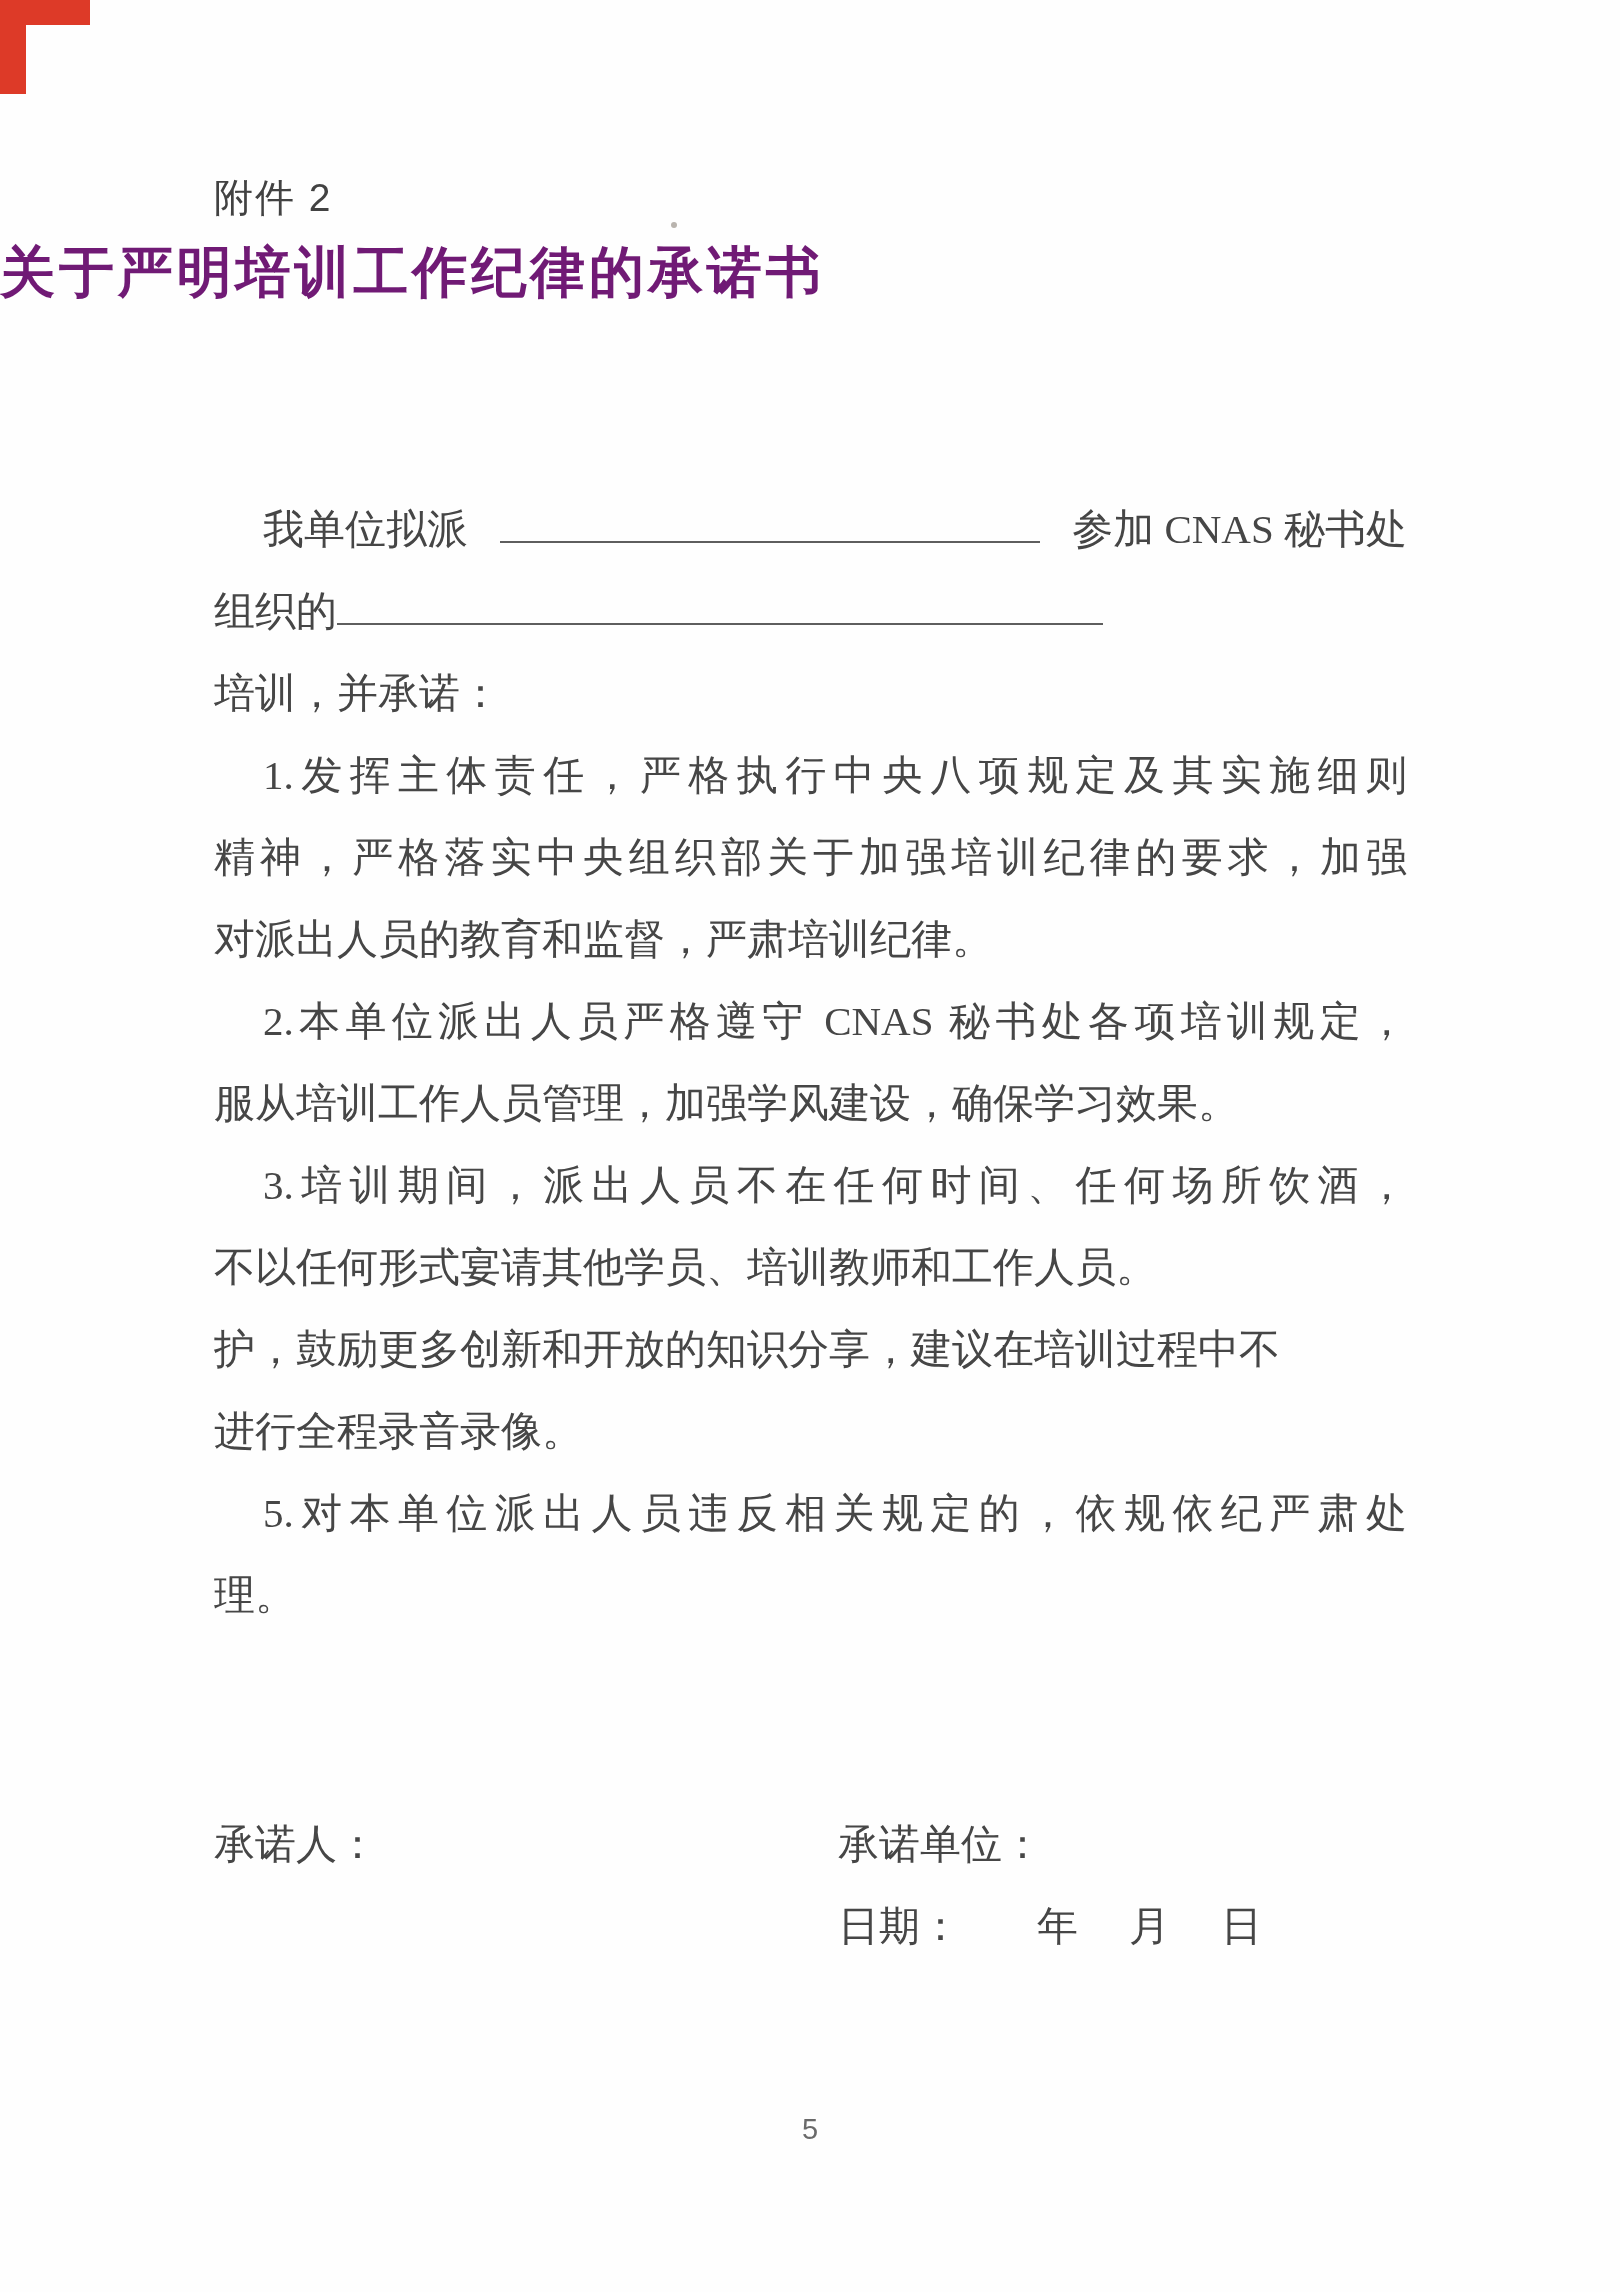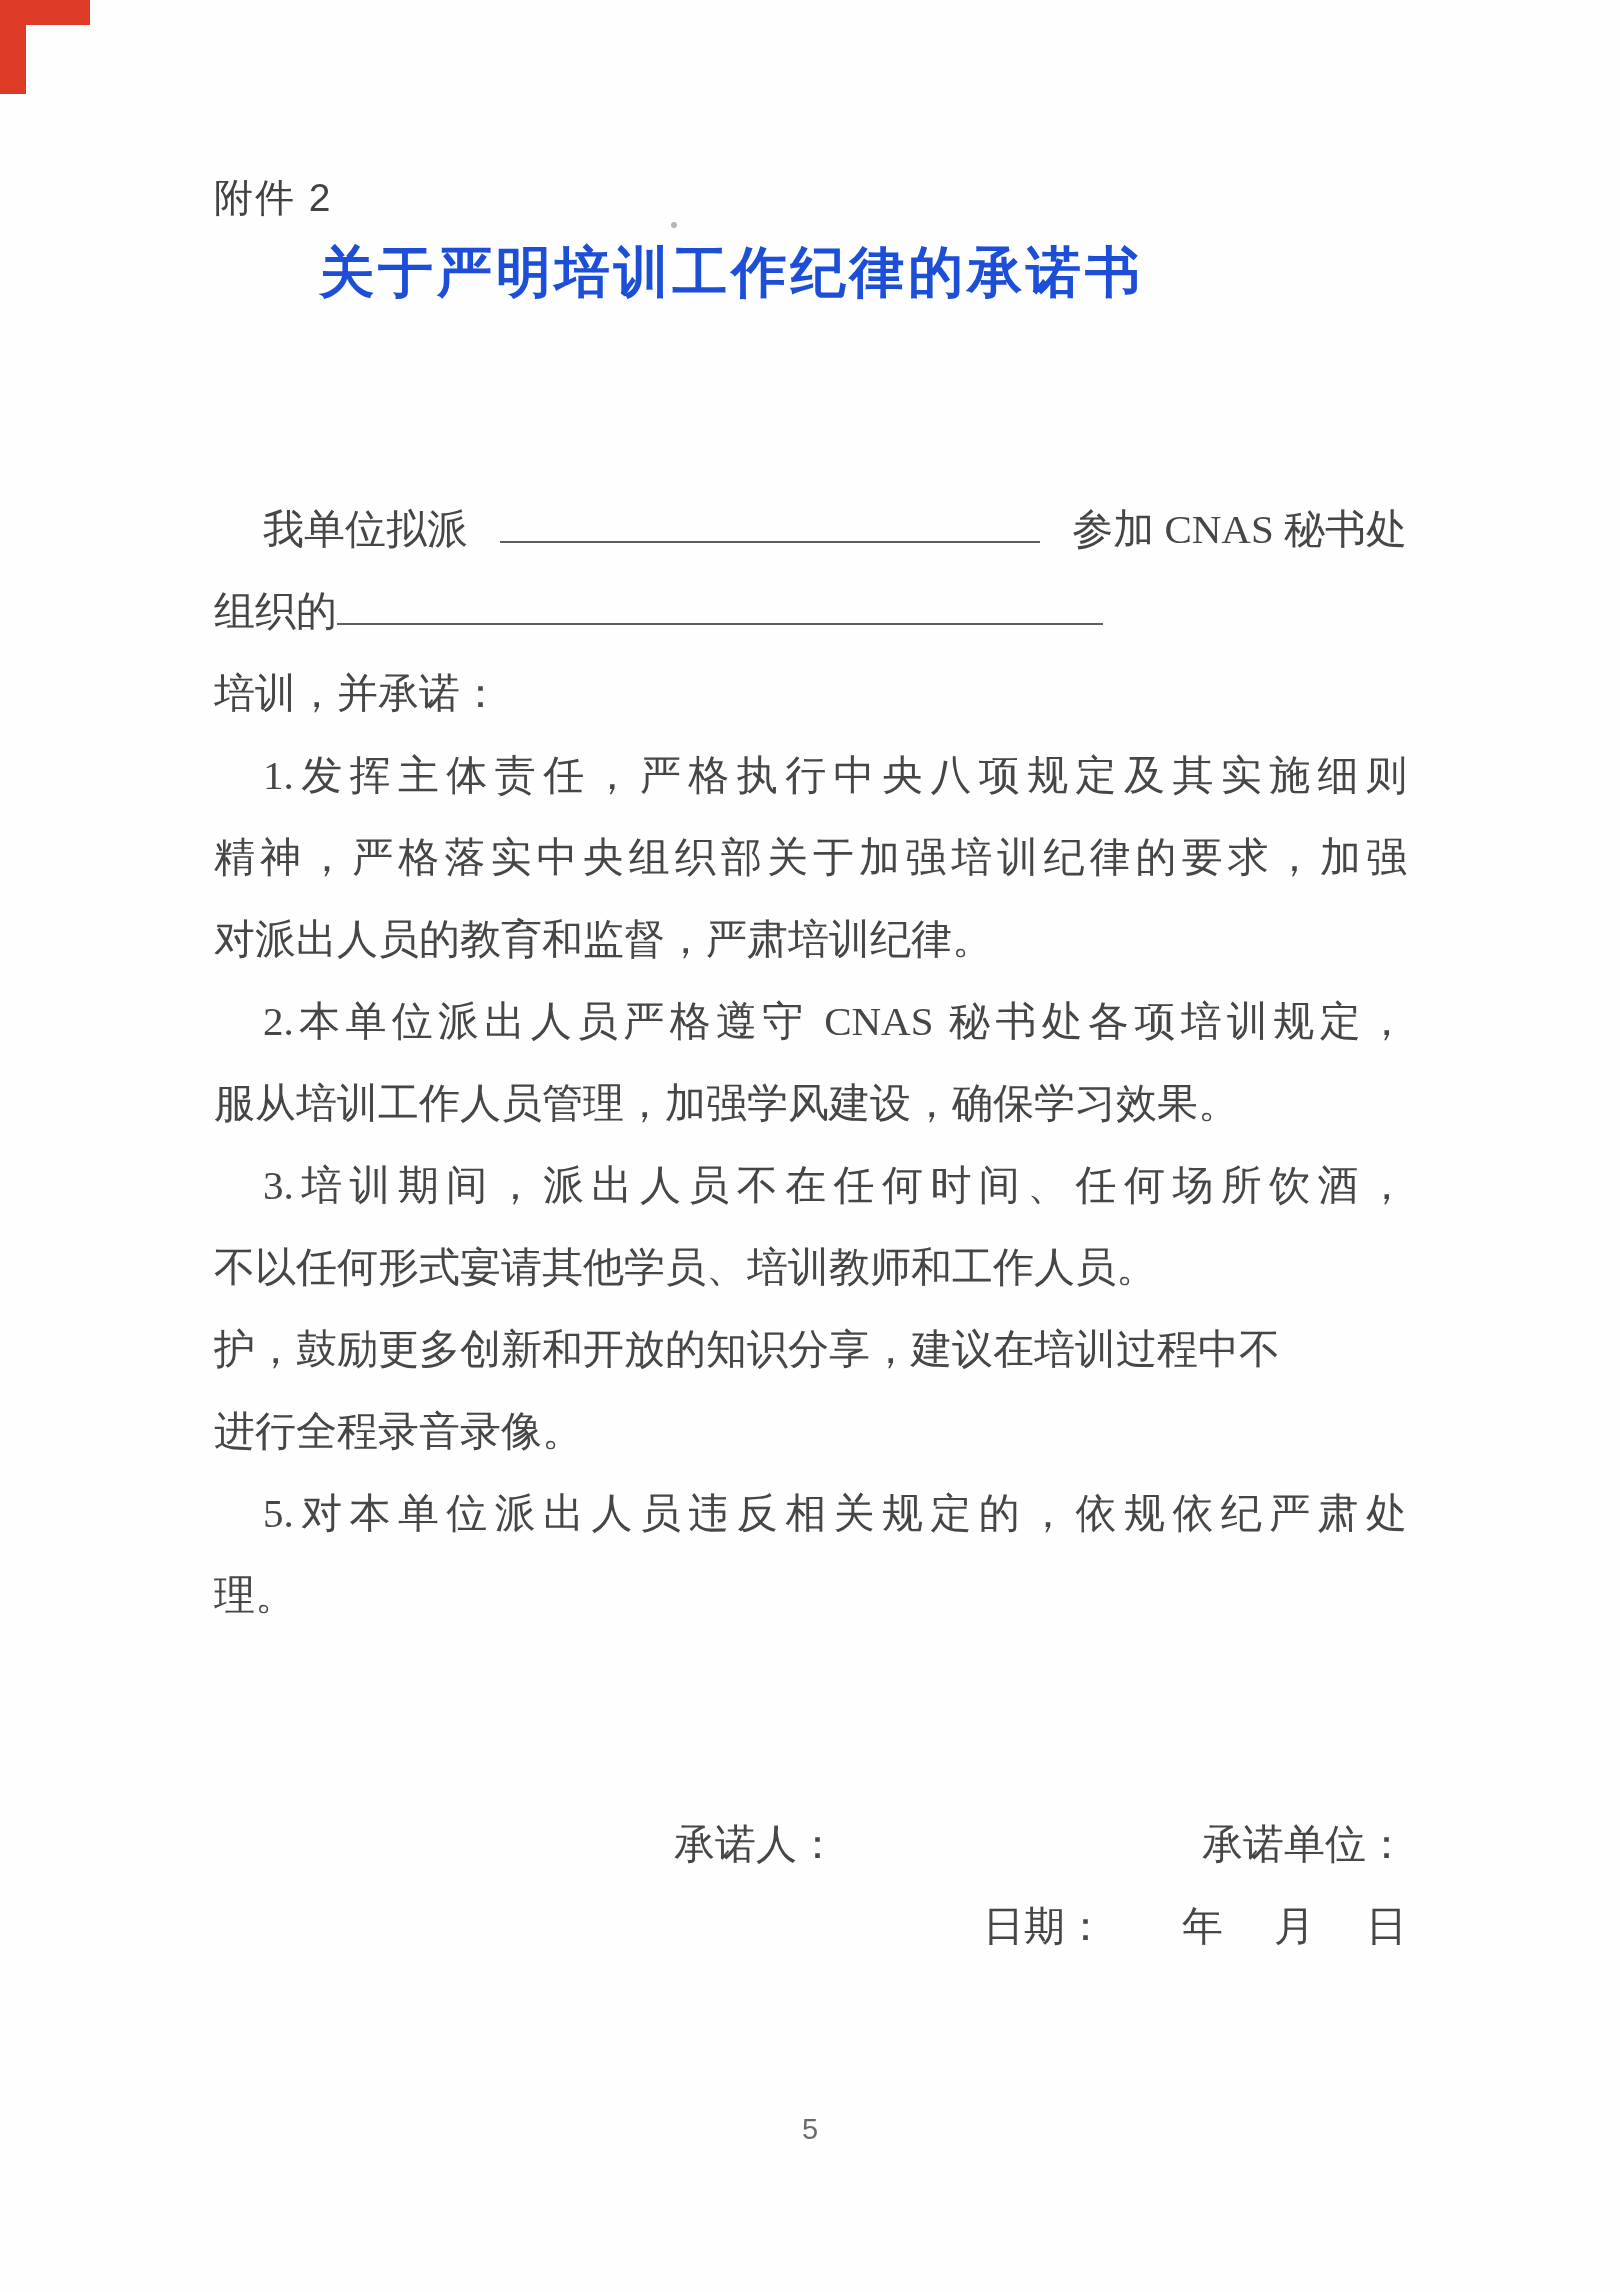--- a/index.html
+++ b/index.html
@@ -18,24 +18,24 @@
   .scan-speck { position:absolute; width:5.9px; height:5.9px; border-radius:50%; background:#b9b4ae; }
   .speck-1 { left:671px; top:222px; }
 
   .attach-label {
     position:absolute; left:214px; top:172px;
     font-family:"Liberation Sans","DejaVu Sans",sans-serif;
     font-size:39px; line-height:51px; color:#424242; letter-spacing:2px;
   }
   .doc-title {
     position:absolute; left:0; right:157px; top:237px;
-    text-align:center;
+    text-align:left;
     font-family:"Liberation Sans","DejaVu Sans",sans-serif;
     font-weight:700; font-size:55px; line-height:71px;
-    color:#1d4ed8; letter-spacing:3.9px;
+    color:#701a75; letter-spacing:3.9px;
   }
 
   .body-block {
     position:absolute; left:214px; top:488px; width:1193px;
     font-size:41px; line-height:82px;
   }
   .line { height:82px; white-space:nowrap; overflow:visible; }
   .ind  { text-indent:49px; }
   .j    { text-align:justify; text-align-last:justify; }
 
@@ -45,21 +45,21 @@
   .fill-blank { flex:1 1 auto; border-bottom:2.9px solid #5e5e5e; height:1px; }
   .blank-fixed {
     display:inline-block; width:766px; height:1px;
     border-bottom:2.9px solid #5e5e5e; vertical-align:baseline;
   }
 
   .sig-block {
     position:absolute; left:214px; top:1803px; width:1193px;
     font-size:41px;
   }
-  .sig-row { display:flex; height:82px; line-height:82px;text-align:right; }
+  .sig-row { display:flex; height:82px; line-height:82px; }
   .sig-col-left  { width:624px; white-space:nowrap; }
   .sig-col-right { flex:1; white-space:nowrap; }
   .hang { margin-left:-29px; }
   .date-year  { margin-left:76px; }
   .date-month { margin-left:51px; }
   .date-day   { margin-left:51px; }
 
   .page-number {
     position:absolute; left:0; right:0; top:2113px;
     text-align:center;

